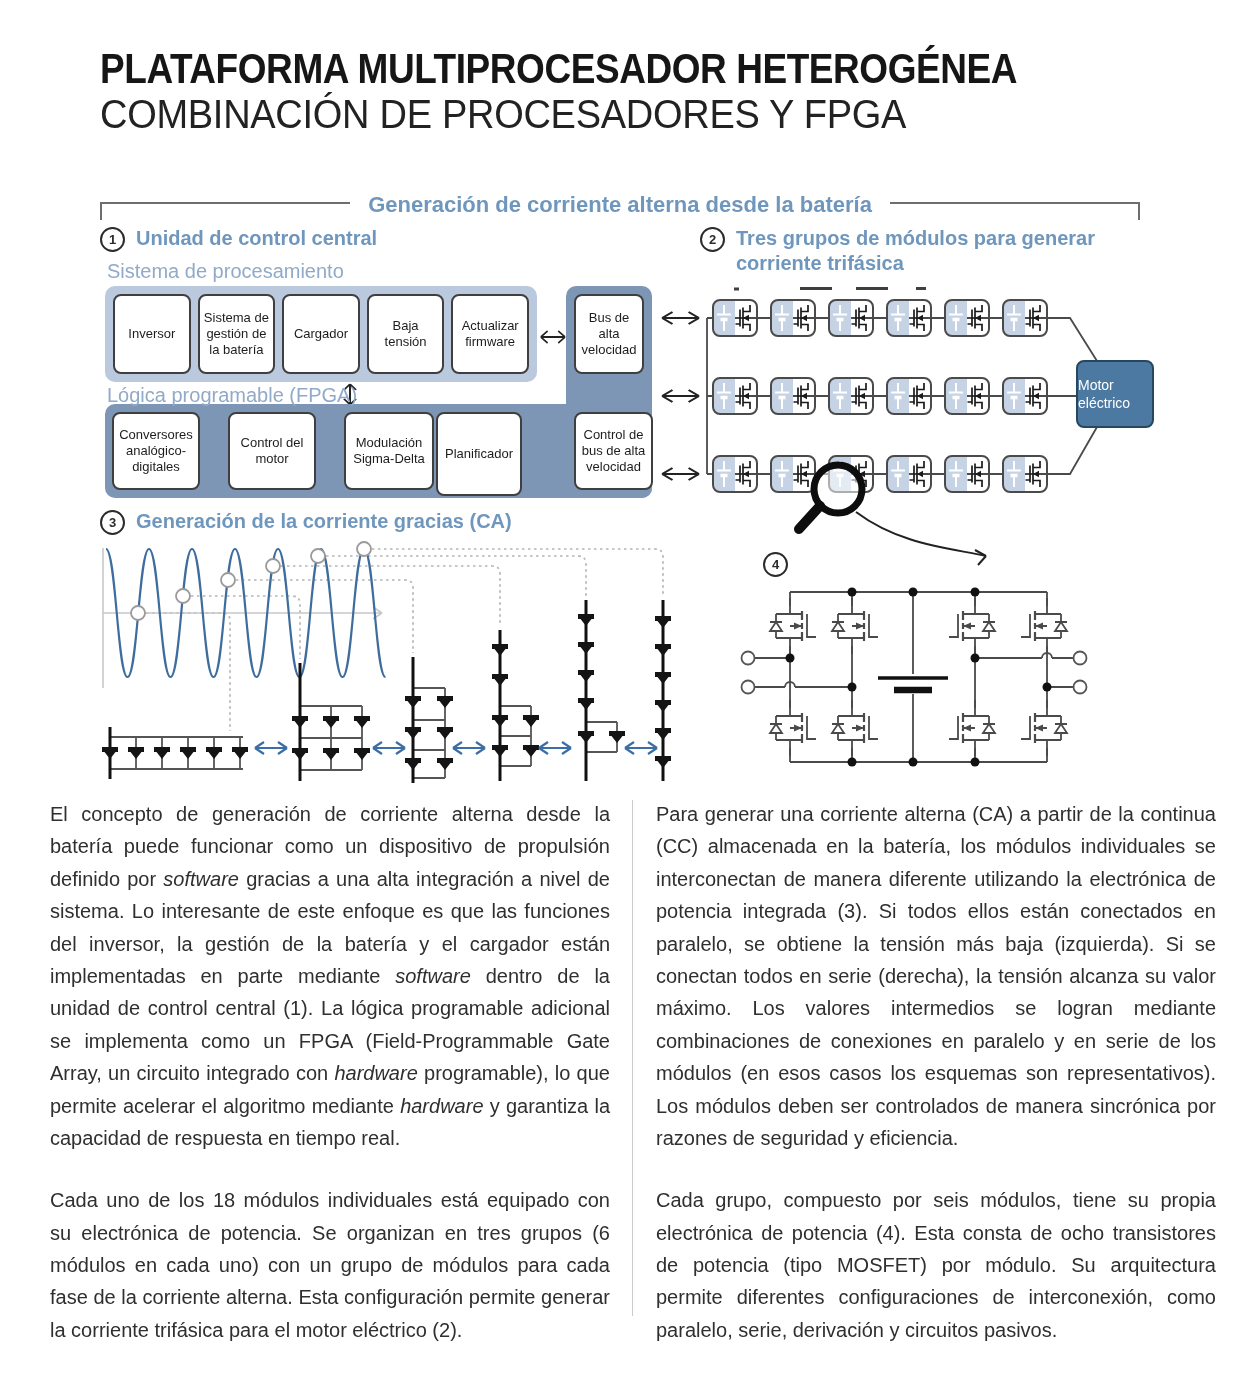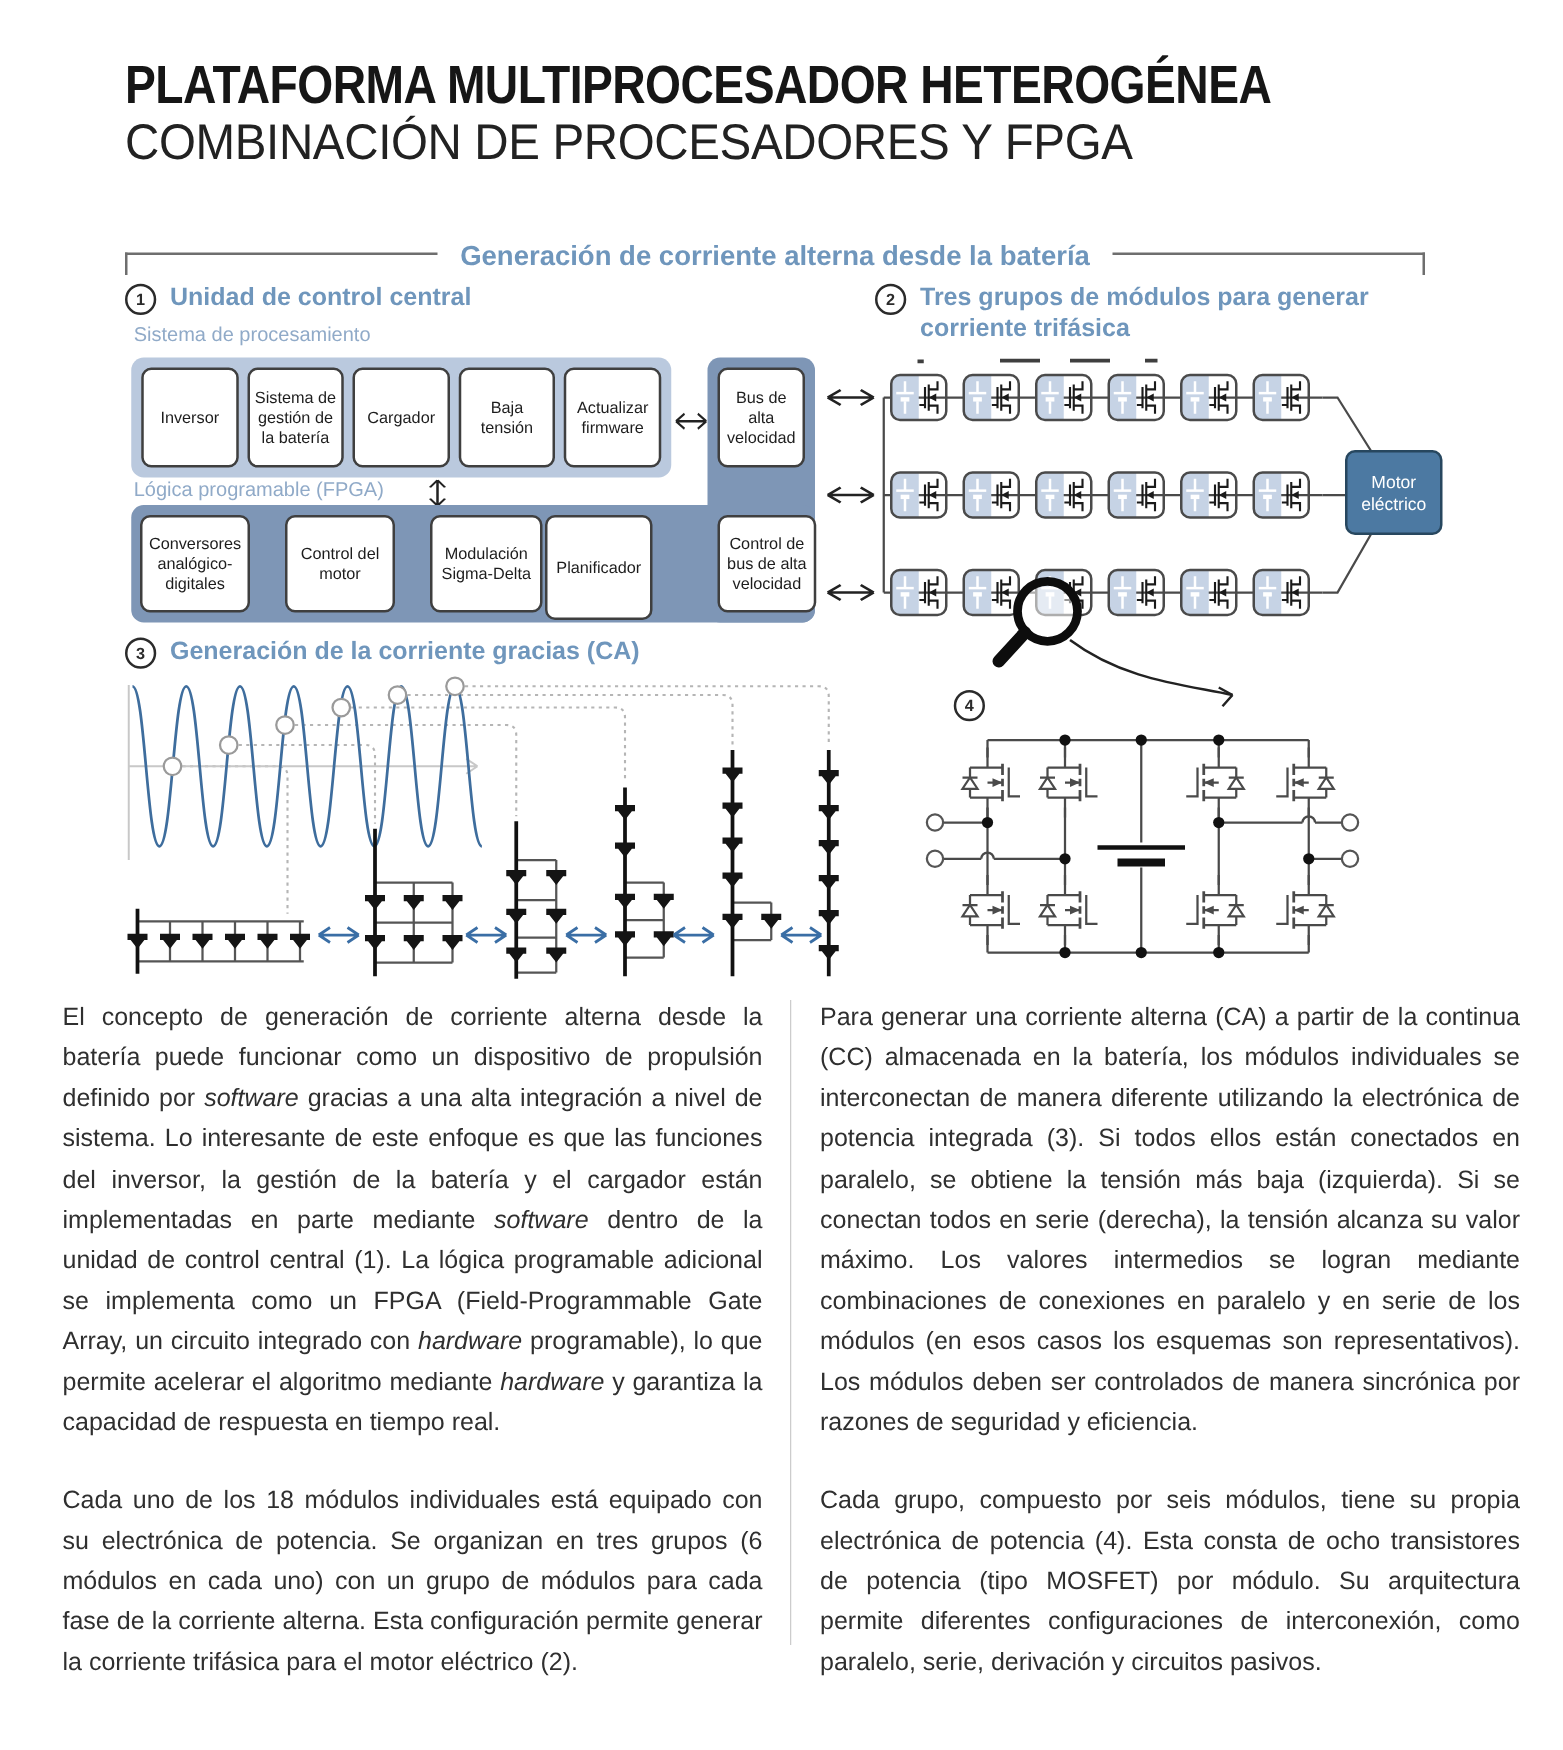--- a/index.html
+++ b/index.html
@@ -14,30 +14,30 @@
   
   .banner{left:100px;top:192px;width:1040px;display:flex;align-items:flex-start}
   .banner .corner{flex:1;height:16px;margin-top:10px;border-top:2.5px solid #6e6e6e}
   .banner .corner.l{border-left:2.5px solid #6e6e6e}
   .banner .corner.r{border-right:2.5px solid #6e6e6e}
   .banner .btitle{padding:0 18px;font-size:22px;font-weight:700;color:#6f96bc;white-space:nowrap}
   
   .shead{display:flex;align-items:flex-start;gap:11px;font-size:20px;font-weight:700;color:#6f96bc;line-height:25px}
   .numc{width:21px;height:21px;border:2px solid #2b2b2b;border-radius:50%;flex:0 0 auto;
         display:flex;align-items:center;justify-content:center;font-size:13px;font-weight:700;color:#2b2b2b;margin-top:1px;background:#fff}
-  .sublabel{font-size:16px;color:#90aac8}
+  .sublabel{font-size:20px;color:#90aac8}
   
   .cont-light{background:#bac9de;border-radius:10px}
   .cont-steel{background:#7e96b6;border-radius:10px}
   .wbox{background:#fff;border:2px solid #3f3f3f;border-radius:8px;display:flex;align-items:center;justify-content:center;
         text-align:center;font-size:13px;line-height:1.25;color:#1d1d1d;padding:2px}
   .procrow{left:105px;top:286px;width:432px;height:96px;display:flex;gap:7px;padding:8px;box-sizing:border-box}
   .procrow .wbox{flex:1}
   .motor{left:1076px;top:360px;width:78px;height:68px;background:#4c79a2;border:2px solid #27475f;border-radius:8px;
-         color:#fff;font-size:14px;line-height:1.3;display:flex;align-items:center;justify-content:center;text-align:center;box-sizing:border-box}
+         color:#fff;font-size:14px;line-height:1.3;display:flex;align-items:center;justify-content:center;text-align:left;box-sizing:border-box}
   
   .col{width:560px;font-size:20px;line-height:1.62;text-align:justify;color:#2f2f2f}
   .col p{margin:0 0 30px 0}
   .col em{}
   .divider{left:632px;top:800px;width:1px;height:516px;background:#ccc}
 </style>
 </head>
 <body>
 
 <svg class="abs" style="left:0;top:0" width="1250" height="792" viewBox="0 0 1250 792">

